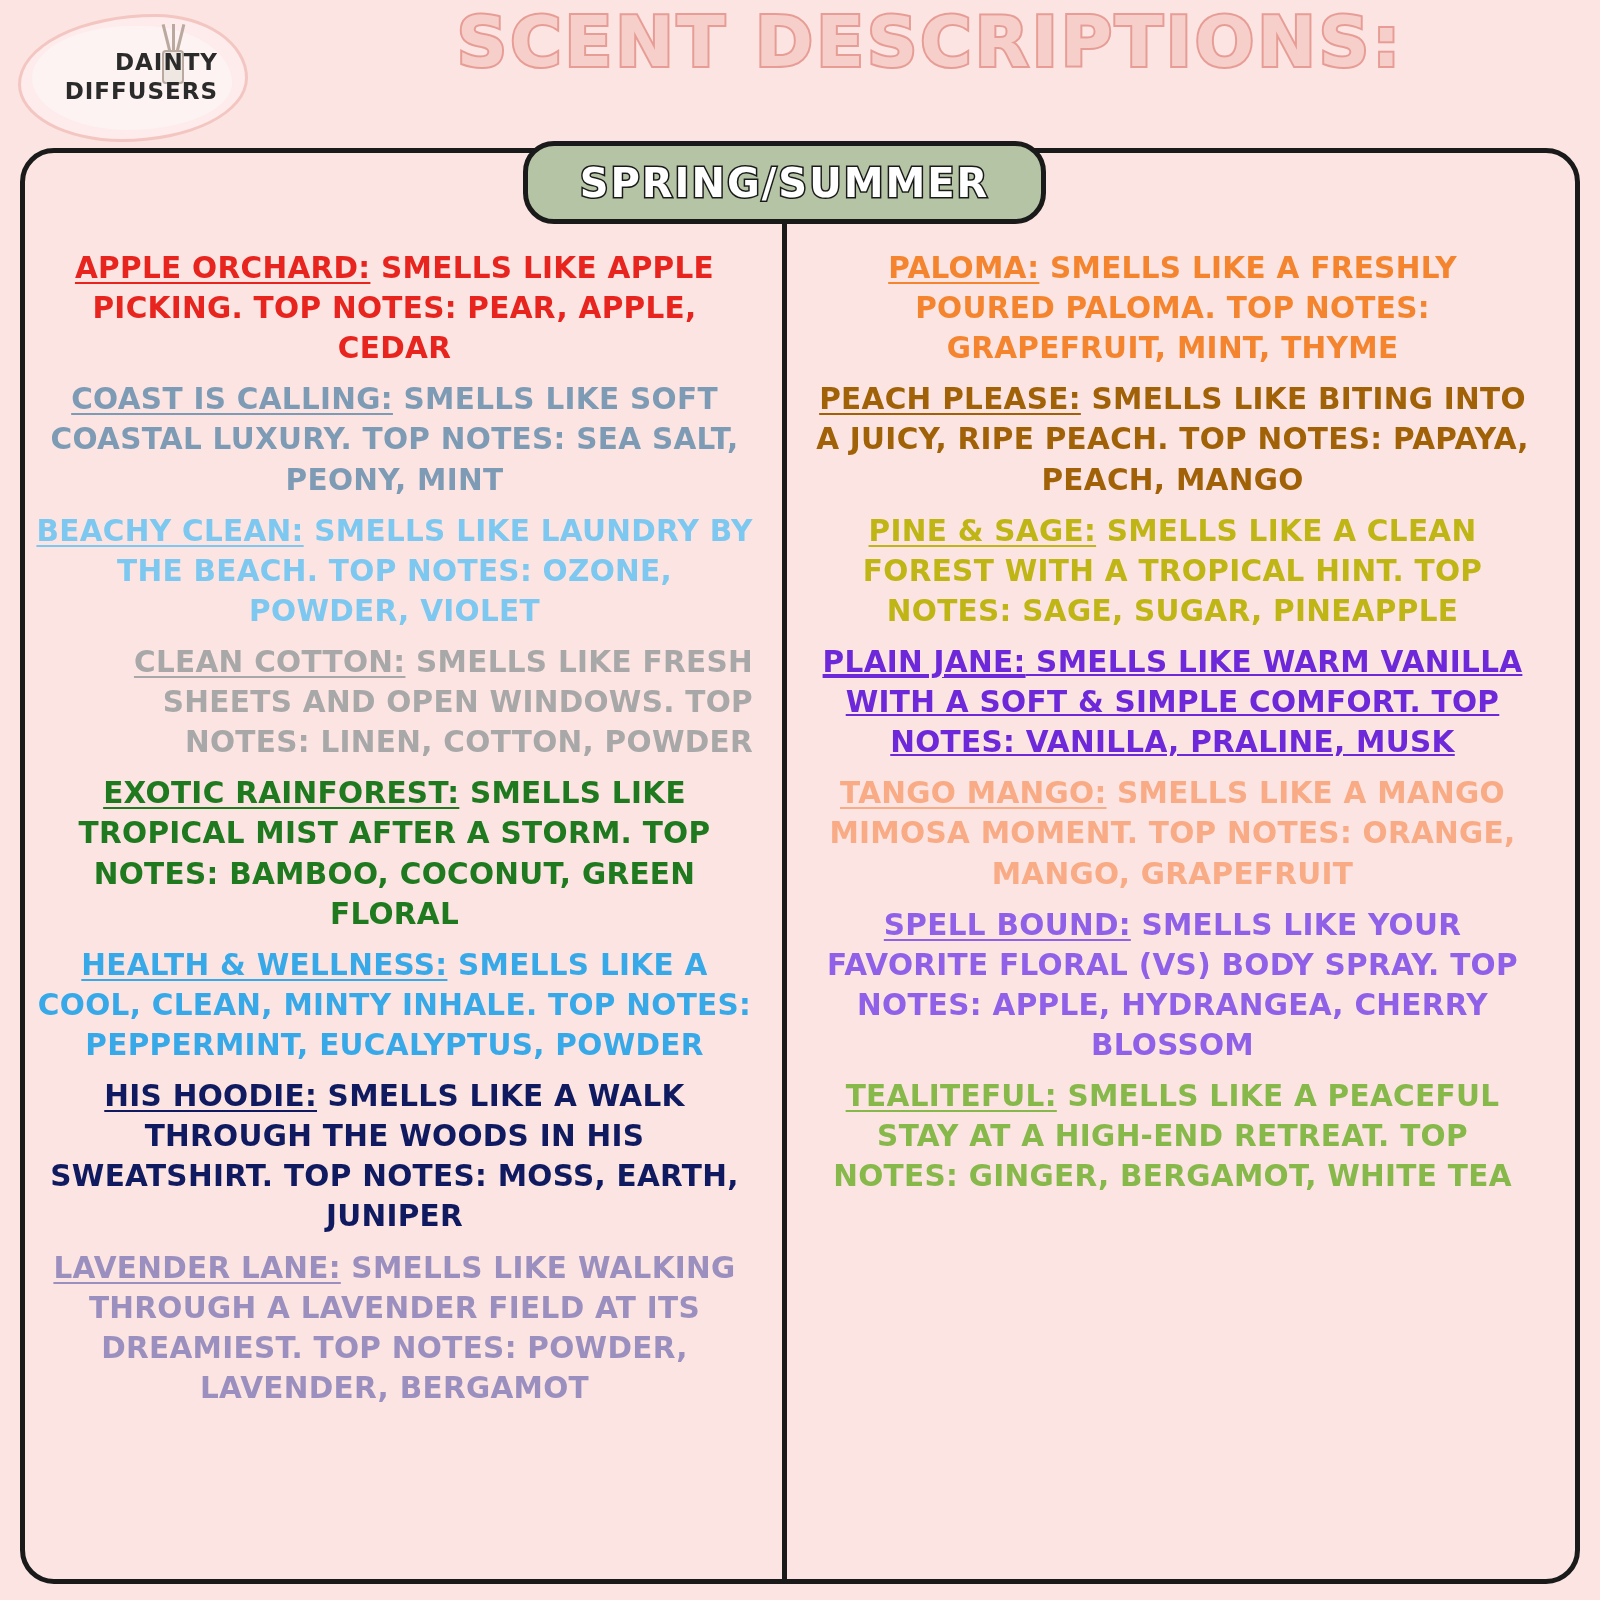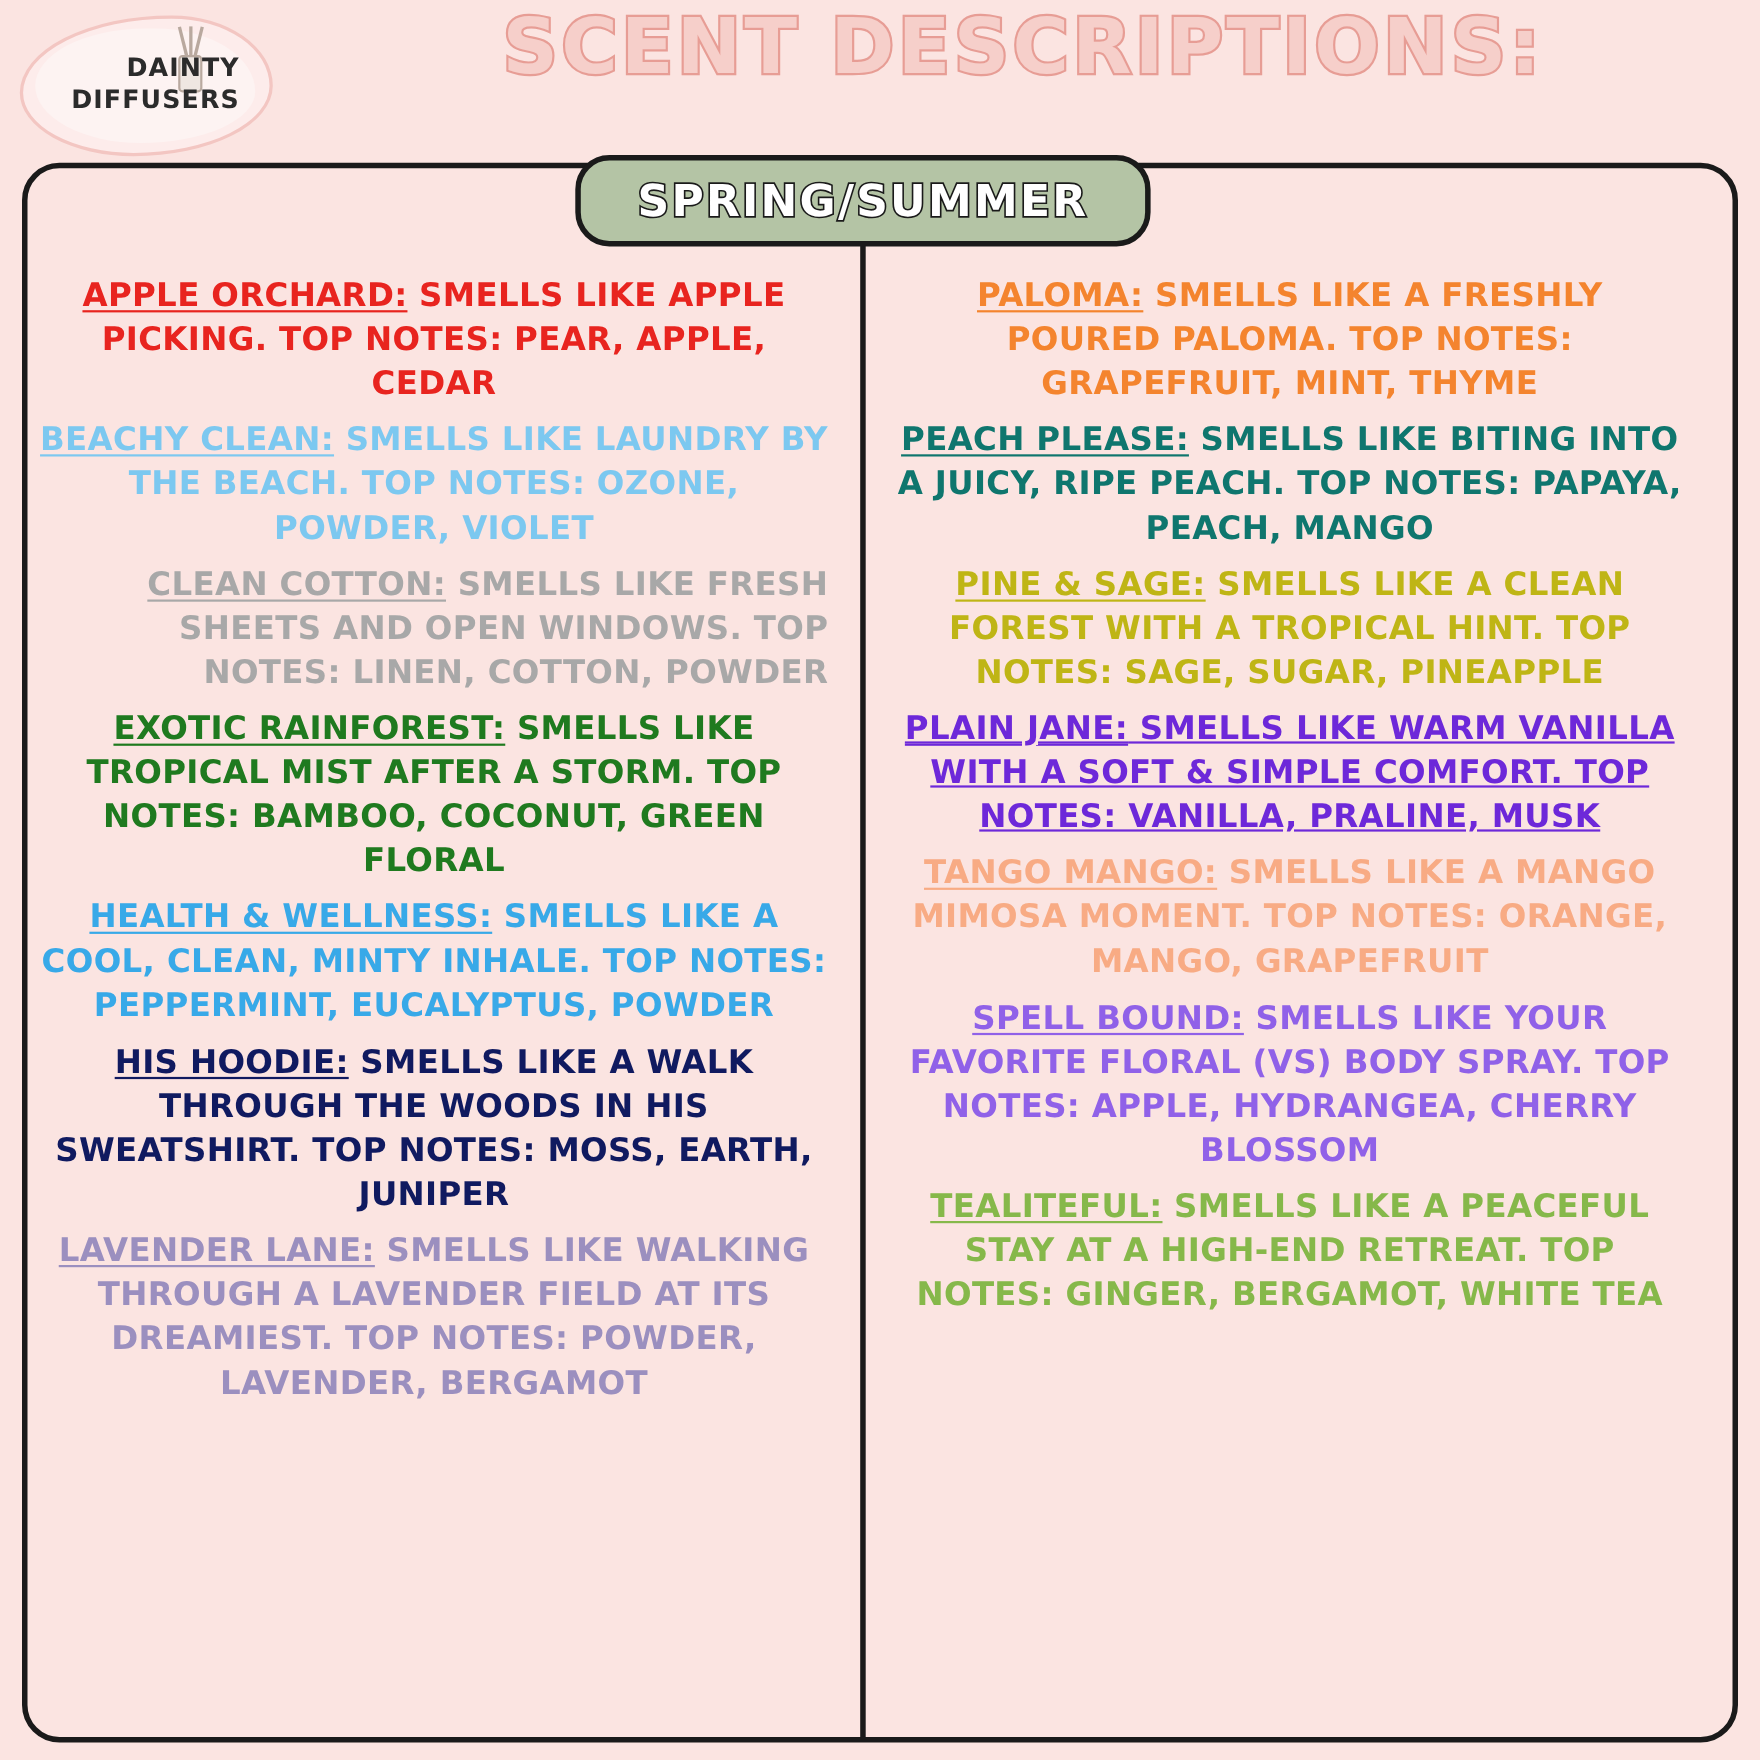--- a/index.html
+++ b/index.html
@@ -197,31 +197,32 @@
 
   <div id="card"></div>
   <div id="divider"></div>
 
   <div id="season-pill">
     <span class="label">SPRING/SUMMER</span>
   </div>
 
   <div class="column" id="col-left">
       <div class="entry" style="color: rgb(232, 36, 31);"><span class="name">APPLE ORCHARD:</span><span class="desc"> SMELLS LIKE APPLE PICKING. TOP NOTES: PEAR, APPLE, CEDAR</span></div>
+      <div class="entry" style="color: rgb(126, 155, 181);"><span class="name">COAST IS CALLING:</span><span class="desc"> SMELLS LIKE SOFT COASTAL LUXURY. TOP NOTES: SEA SALT, PEONY, MINT</span></div>
       <div class="entry" style="color: rgb(124, 200, 240);"><span class="name">BEACHY CLEAN:</span><span class="desc"> SMELLS LIKE LAUNDRY BY THE BEACH. TOP NOTES: OZONE, POWDER, VIOLET</span></div>
       <div class="entry" style="color: rgb(168, 168, 168); text-align: right;"><span class="name">CLEAN COTTON:</span><span class="desc"> SMELLS LIKE FRESH SHEETS AND OPEN WINDOWS. TOP NOTES: LINEN, COTTON, POWDER</span></div>
       <div class="entry" style="color: rgb(31, 122, 31);"><span class="name">EXOTIC RAINFOREST:</span><span class="desc"> SMELLS LIKE TROPICAL MIST AFTER A STORM. TOP NOTES: BAMBOO, COCONUT, GREEN FLORAL</span></div>
       <div class="entry" style="color: rgb(56, 169, 232);"><span class="name">HEALTH &amp; WELLNESS:</span><span class="desc"> SMELLS LIKE A COOL, CLEAN, MINTY INHALE. TOP NOTES: PEPPERMINT, EUCALYPTUS, POWDER</span></div>
       <div class="entry" style="color: rgb(16, 26, 96);"><span class="name">HIS HOODIE:</span><span class="desc"> SMELLS LIKE A WALK THROUGH THE WOODS IN HIS SWEATSHIRT. TOP NOTES: MOSS, EARTH, JUNIPER</span></div>
       <div class="entry" style="color: rgb(155, 143, 191);"><span class="name">LAVENDER LANE:</span><span class="desc"> SMELLS LIKE WALKING THROUGH A LAVENDER FIELD AT ITS DREAMIEST. TOP NOTES: POWDER, LAVENDER, BERGAMOT</span></div>
     </div>
 
   <div class="column" id="col-right">
       <div class="entry" style="color: rgb(244, 132, 46);"><span class="name">PALOMA:</span><span class="desc"> SMELLS LIKE A FRESHLY POURED PALOMA. TOP NOTES: GRAPEFRUIT, MINT, THYME</span></div>
-      <div class="entry" style="color: #0f766e;"><span class="name">PEACH PLEASE:</span><span class="desc"> SMELLS LIKE BITING INTO A JUICY, RIPE PEACH. TOP NOTES: PAPAYA, PEACH, MANGO</span></div>
+      <div class="entry" style="color: #a16207;"><span class="name">PEACH PLEASE:</span><span class="desc"> SMELLS LIKE BITING INTO A JUICY, RIPE PEACH. TOP NOTES: PAPAYA, PEACH, MANGO</span></div>
       <div class="entry" style="color: rgb(191, 181, 21);"><span class="name">PINE &amp; SAGE:</span><span class="desc"> SMELLS LIKE A CLEAN FOREST WITH A TROPICAL HINT. TOP NOTES: SAGE, SUGAR, PINEAPPLE</span></div>
       <div class="entry" style="color: #6d28d9; text-decoration: underline;"><span class="name">PLAIN JANE:</span><span class="desc"> SMELLS LIKE WARM VANILLA WITH A SOFT &amp; SIMPLE COMFORT. TOP NOTES: VANILLA, PRALINE, MUSK</span></div>
       <div class="entry" style="color: rgb(248, 171, 132);"><span class="name">TANGO MANGO:</span><span class="desc"> SMELLS LIKE A MANGO MIMOSA MOMENT. TOP NOTES: ORANGE, MANGO, GRAPEFRUIT</span></div>
       <div class="entry" style="color: rgb(144, 97, 232);"><span class="name">SPELL BOUND:</span><span class="desc"> SMELLS LIKE YOUR FAVORITE FLORAL (VS) BODY SPRAY. TOP NOTES: APPLE, HYDRANGEA, CHERRY BLOSSOM</span></div>
       <div class="entry" style="color: rgb(134, 184, 74);"><span class="name">TEALITEFUL:</span><span class="desc"> SMELLS LIKE A PEACEFUL STAY AT A HIGH-END RETREAT. TOP NOTES: GINGER, BERGAMOT, WHITE TEA</span></div>
     </div>
 
 </div>
 
 </body></html>

